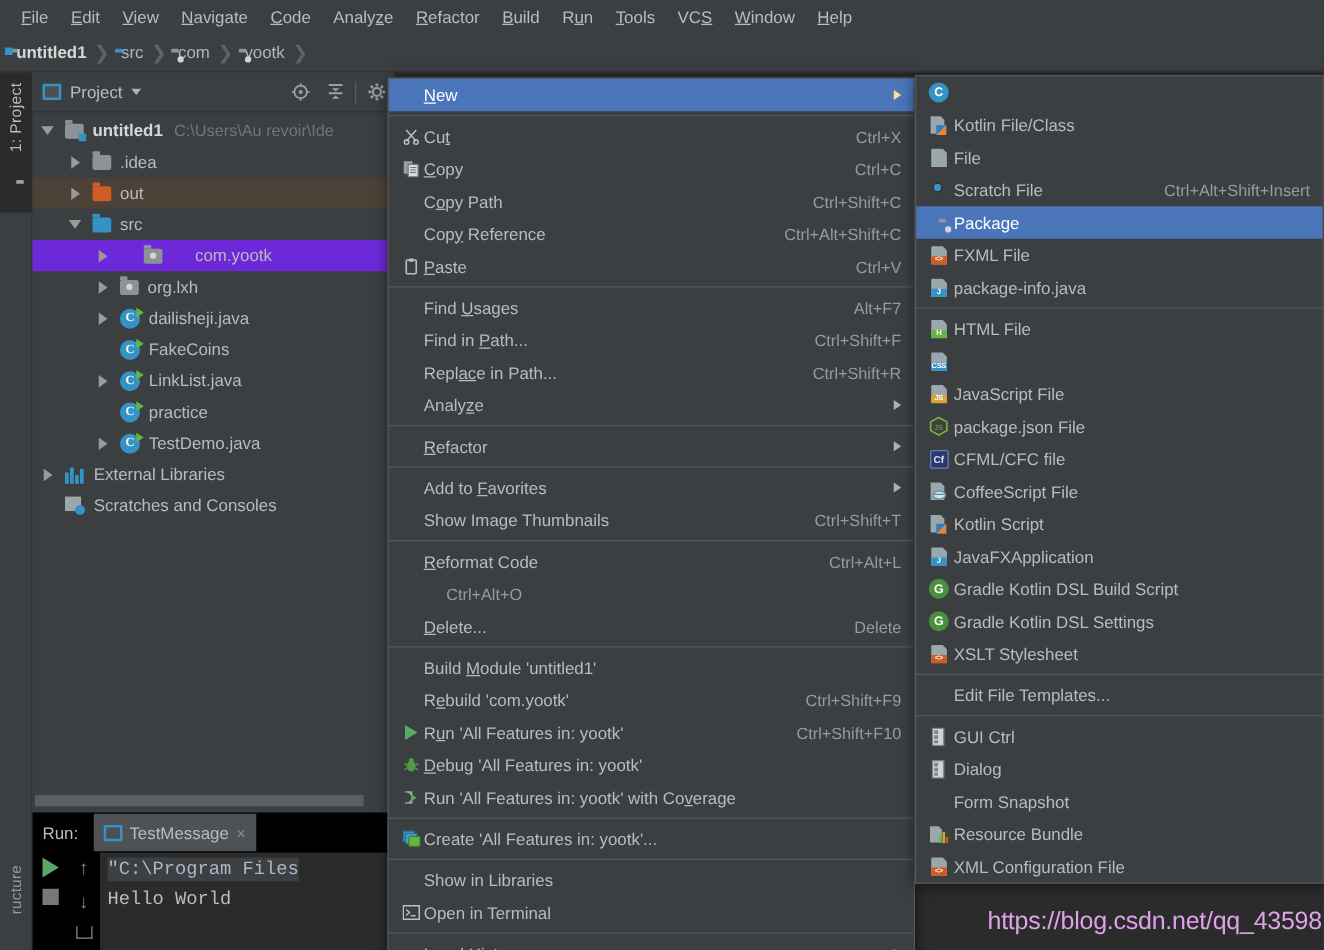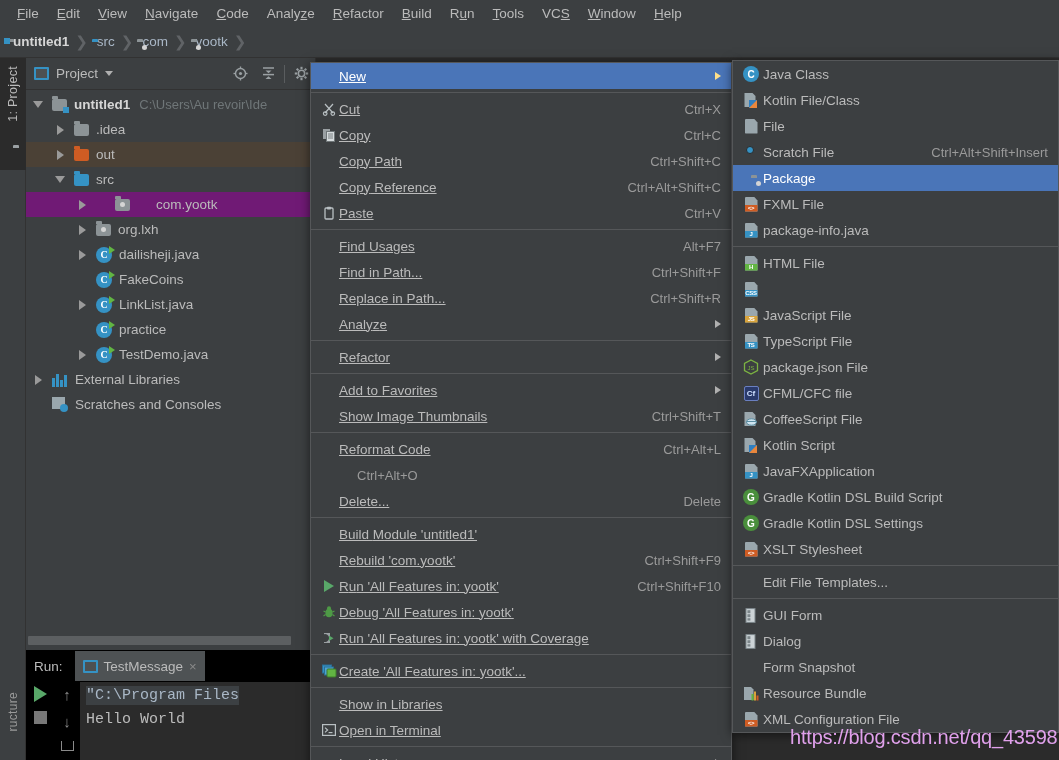--- a/index.html
+++ b/index.html
@@ -85,21 +85,21 @@
   }
   .tb-icons { margin-left:auto; display:flex; align-items:center; height:100%; }
   .tb-ico { width:28px; height:32px; display:flex; align-items:center; justify-content:center; }
   .tb-sep { width:1px; height:18px; background:#5a5d5f; margin:0 2px; }
 
   .tree { padding-top:2px; font-size:13.5px; }
   .trow {
     height:25px; display:flex; align-items:center; white-space:nowrap; cursor:default;
     padding-right:4px;
   }
-  .trow.sel { background:#701a75;gap:19px; }
+  .trow.sel { background:#6d28d9;gap:19px; }
   .trow.hov { background:#4b4136; }
   .tarrow { width:16px; display:flex; justify-content:center; align-items:center; flex:0 0 16px; }
   .ar-r { width:0;height:0;border-top:5px solid transparent;border-bottom:5px solid transparent;border-left:7px solid #9a9a9a; }
   .ar-d { width:0;height:0;border-left:5px solid transparent;border-right:5px solid transparent;border-top:7px solid #9a9a9a; }
   .tlabel { color:#bbbbbb; margin-left:7px; }
   .tlabel.bold { font-weight:bold; color:#d6d6d6; }
   .tpath { color:#6f7678; margin-left:9px; font-size:13px; }
 
   .jicon { width:16px;height:16px;border-radius:50%;background:#3592c4;position:relative;
     display:flex;align-items:center;justify-content:center;flex:0 0 16px; }
@@ -152,21 +152,21 @@
     position:absolute; left:310px; top:62px; width:422px;
     background:#3c3f41; border:1px solid #555759; padding:0;
     box-shadow:0 2px 10px rgba(0,0,0,.55);
   }
   .mi {
     height:26px; display:flex; align-items:center; font-size:13.5px; color:#bbbbbb;
     padding:0 10px 0 8px; white-space:nowrap; cursor:default; position:relative;
   }
   .mi.hl { background:#4a75b8; color:#ffffff; }
   .mi-ico { width:20px; flex:0 0 20px; display:flex; align-items:center; justify-content:center; }
-  .mi-lbl { flex:1;text-decoration:underline; }
+  .mi-lbl { flex:1; }
   .mi-lbl .mn { text-decoration:underline; }
   .mi-key { color:#9a9a9a; font-size:13px; margin-left:18px; }
   .mi-arr {
     width:0;height:0;border-top:4.5px solid transparent;border-bottom:4.5px solid transparent;
     border-left:6px solid #b0b0b0; margin-left:12px;
   }
   .mi.hl .mi-arr { border-left-color:#ffe08a; }
   .msep { height:1px; background:#555759; margin:3px 0; }
 
   
@@ -646,21 +646,20 @@
         <span class="mi-lbl">Local <span class="mn">H</span>istory</span>
         <span class="mi-arr"></span>
       </div>
     </div>
 
   <div class="submenu" id="submenu">
       <div class="si">
         <span class="si-ico">
           <span class="circ" style="background:#3592c4">C</span>
         </span>
-        <span class="si-lbl">Java Class</span>
       </div>
       <div class="si">
         <span class="si-ico">
           <svg width="16" height="16" viewBox="0 0 16 16">
             <path d="M1.5 1h8l3 3v11h-11z" fill="#9aa7ad"></path>
             <polygon points="6,8 14,8 14,16 6,16" fill="#2f7fc1"></polygon>
             <polygon points="14,8 6,16 14,16" fill="#e8863c"></polygon>
           </svg>
         </span>
         <span class="si-lbl">Kotlin File/Class</span>
@@ -716,28 +715,20 @@
           </span>
         </span>
       </div>
       <div class="si">
         <span class="si-ico">
           <span class="fdoc">
             <span class="tag" style="background:#d8a33a">JS</span>
           </span>
         </span>
         <span class="si-lbl">JavaScript File</span>
-      </div>
-      <div class="si">
-        <span class="si-ico">
-          <span class="fdoc">
-            <span class="tag" style="background:#3592c4">TS</span>
-          </span>
-        </span>
-        <span class="si-lbl">TypeScript File</span>
       </div>
       <div class="si">
         <span class="si-ico">
           <svg width="16" height="16" viewBox="0 0 16 16">
             <polygon points="8,1 14.5,4.5 14.5,11.5 8,15 1.5,11.5 1.5,4.5" fill="none" stroke="#7cb342" stroke-width="1.3"></polygon>
             <text x="8" y="11" font-size="6" fill="#7cb342" text-anchor="middle" font-family="Liberation Sans">JS</text>
           </svg>
         </span>
         <span class="si-lbl">package.json File</span>
       </div>
@@ -803,21 +794,21 @@
       <div class="msep"></div>
       <div class="si">
         <span class="si-ico">
           <svg width="14" height="15" viewBox="0 0 14 15">
             <rect x="2" y="0.6" width="9" height="13.8" fill="#cdd4d7" stroke="#7c868a"></rect>
             <rect x="3.4" y="2.2" width="3" height="3" fill="#7c868a"></rect>
             <rect x="3.4" y="6.2" width="3" height="3" fill="#7c868a"></rect>
             <rect x="3.4" y="10.2" width="3" height="2.4" fill="#7c868a"></rect>
           </svg>
         </span>
-        <span class="si-lbl">GUI Form</span>
+        <span class="si-lbl">GUI Ctrl</span>
       </div>
       <div class="si">
         <span class="si-ico">
           <svg width="14" height="15" viewBox="0 0 14 15">
             <rect x="2" y="0.6" width="9" height="13.8" fill="#cdd4d7" stroke="#7c868a"></rect>
             <rect x="3.4" y="2.2" width="3" height="3" fill="#7c868a"></rect>
             <rect x="3.4" y="6.2" width="3" height="3" fill="#7c868a"></rect>
             <rect x="3.4" y="10.2" width="3" height="2.4" fill="#7c868a"></rect>
           </svg>
         </span>

